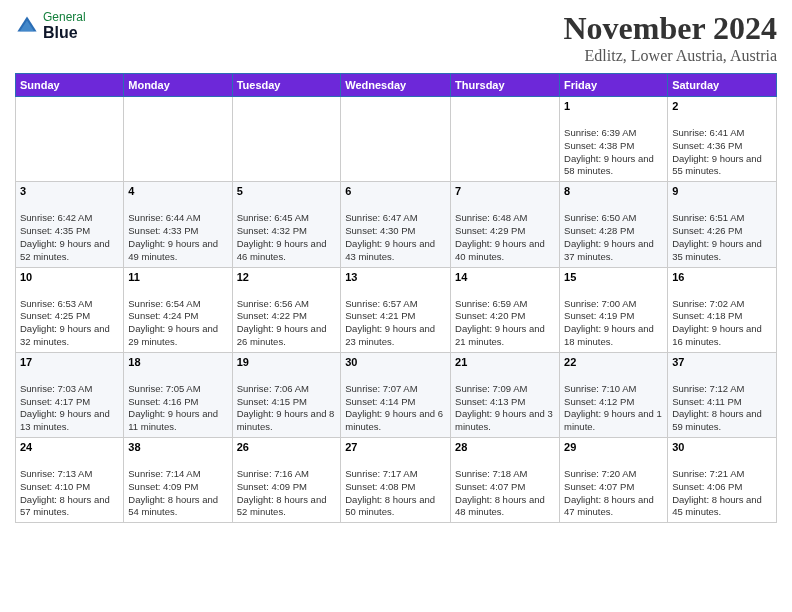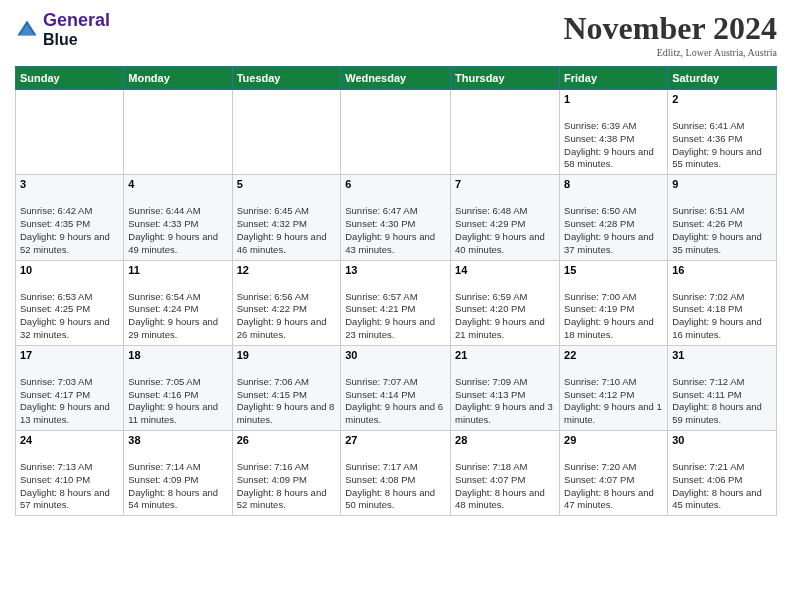--- a/index.html
+++ b/index.html
@@ -32,30 +32,30 @@
     .title-area {
       text-align: right;
       font-family: Liberation Serif, serif;
     }
     .month-title {
       font-size: 32px;
       font-weight: bold;
       color: #333;
     }
     .location {
-      font-size: 10px;
+      font-size: 16px;
       color: #555;
     }
     .calendar {
       width: 100%;
       border-collapse: collapse;
       font-size: 10px;
     }
     .calendar th {
-      background: #15803d;
+      background: #6d28d9;
       color: #fff;
       padding: 5px 4px;
       text-align: left;
       font-size: 11px;
       border: 1px solid #2a6db5;
     }
     .calendar td {
       border: 1px solid #ccc;
       vertical-align: top;
       padding: 3px 4px;
@@ -86,21 +86,21 @@
 <body>
 
 <div class="container">
   <div class="header-area">
     <div class="logo">
       <svg class="logo-icon" viewBox="0 0 30 30">
         <polygon points="15,3 27,22 3,22" fill="#2a6db5"></polygon>
         <polygon points="15,8 24,22 6,22" fill="#5ba3e0" opacity="0.5"></polygon>
       </svg>
       <div>
-        <div style="font-size:18px;font-weight:bold;color:#4c1d95;">General</div>
+        <div style="font-size:12px;font-weight:normal;color:#15803d;">General</div>
         <div style="font-size:16px;font-weight:bold;color:#0f172a;">Blue</div>
       </div>
     </div>
     <div class="title-area">
       <div class="month-title">November 2024</div>
       <div class="location">Edlitz, Lower Austria, Austria</div>
     </div>
   </div>
 
   <table class="calendar">
@@ -210,21 +210,21 @@
           </td>
           <td>
             <span class="day-num">21</span>
             <div class="day-info">Sunrise: 7:09 AM<br>Sunset: 4:13 PM<br>Daylight: 9 hours and 3 minutes.</div>
           </td>
           <td>
             <span class="day-num">22</span>
             <div class="day-info">Sunrise: 7:10 AM<br>Sunset: 4:12 PM<br>Daylight: 9 hours and 1 minute.</div>
           </td>
           <td>
-            <span class="day-num">31</span>
+            <span class="day-num">37</span>
             <div class="day-info">Sunrise: 7:12 AM<br>Sunset: 4:11 PM<br>Daylight: 8 hours and 59 minutes.</div>
           </td>
         </tr>
         <tr>
           <td>
             <span class="day-num">24</span>
             <div class="day-info">Sunrise: 7:13 AM<br>Sunset: 4:10 PM<br>Daylight: 8 hours and 57 minutes.</div>
           </td>
           <td>
             <span class="day-num">38</span>

